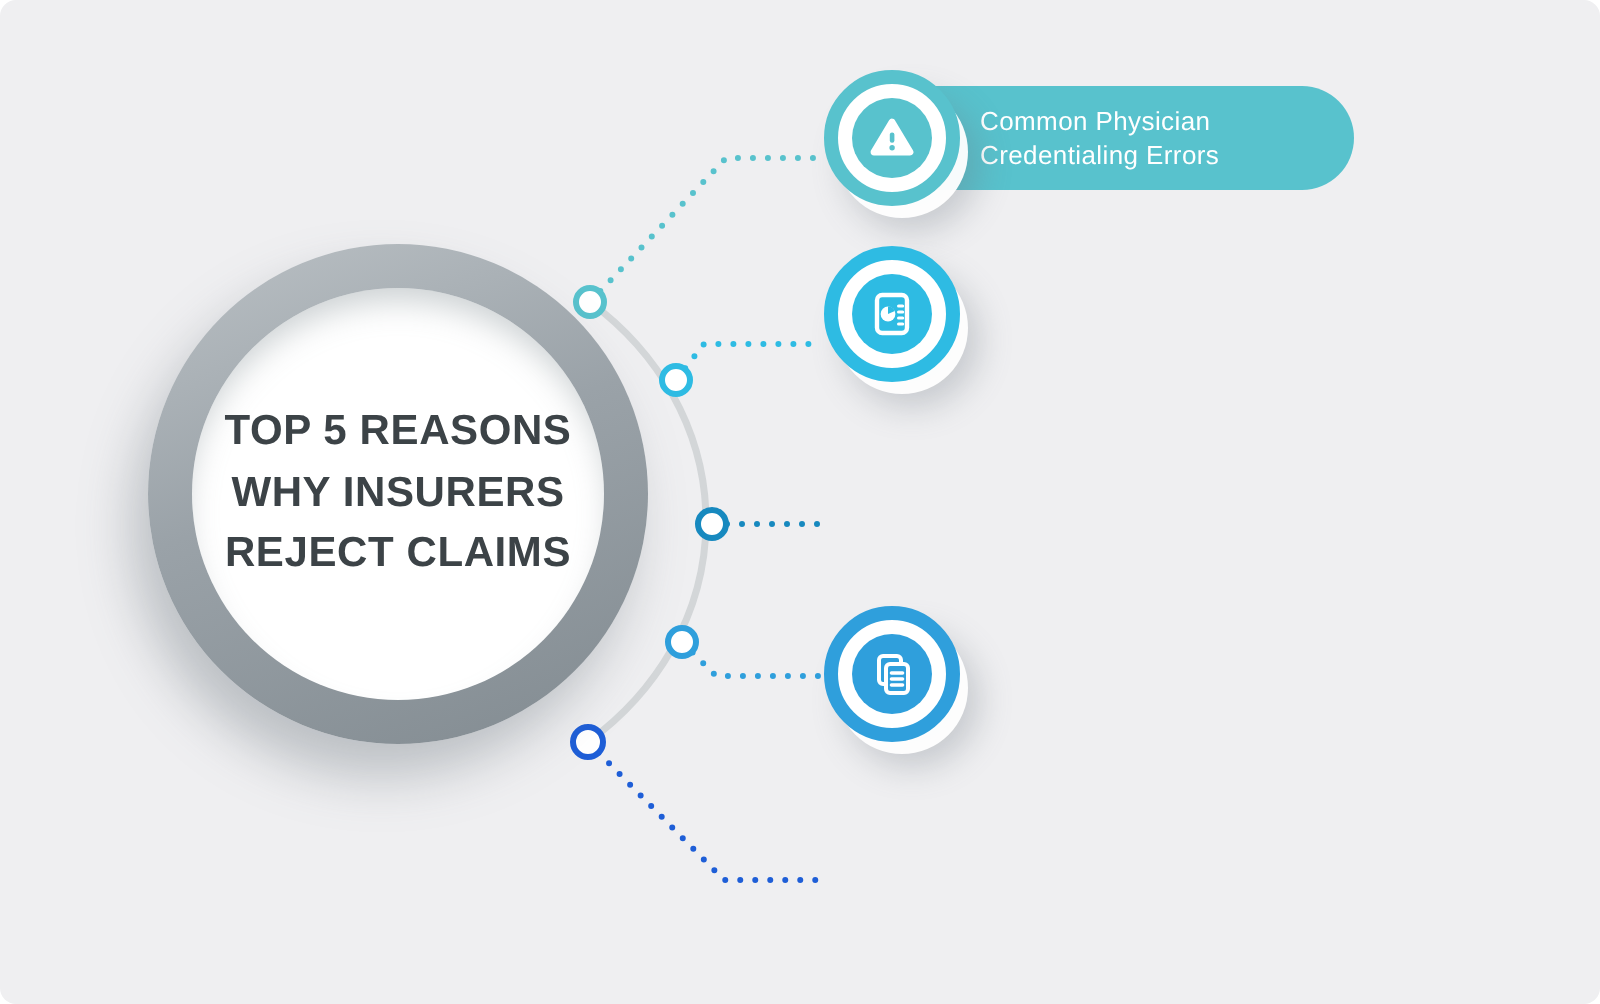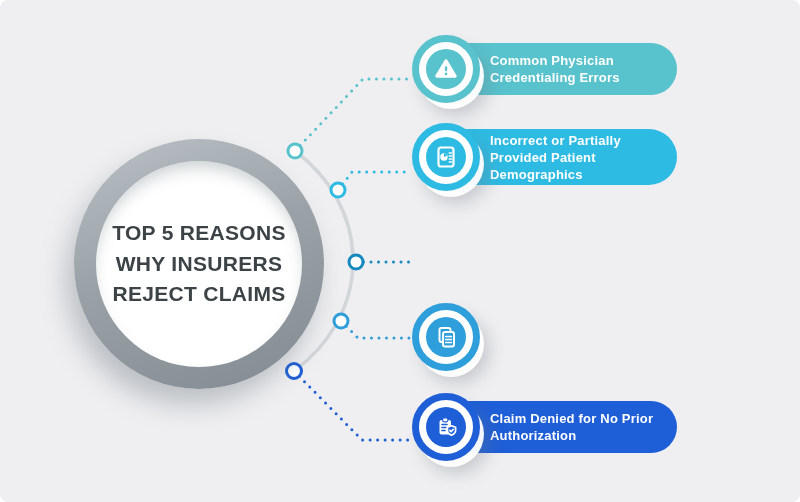--- a/index.html
+++ b/index.html
@@ -9,21 +9,21 @@
     background:#EFEFF1; border-radius:8px; overflow:hidden;
   }
   
   svg.links{ position:absolute; left:0; top:0; width:800px; height:502px; }
   .arc{ fill:none; stroke:#D3D6D8; stroke-width:3.5; }
   .link .dots{ fill:none; stroke:var(--accent); stroke-width:3;
                stroke-linecap:round; stroke-dasharray:0 7.5; }
   .link circle{ fill:#ffffff; stroke:var(--accent); stroke-width:3; }
   
   .hub{
-    position:absolute; left:74px; top:139px; width:250px; height:250px;
+    position:absolute; left:74px; top:122px; width:250px; height:250px;
     border-radius:50%;
     background:linear-gradient(160deg,#BBC1C5 0%,#9AA2A8 45%,#828B91 100%);
     box-shadow:-8px 16px 26px rgba(105,115,123,.38);
     display:flex; align-items:center; justify-content:center;
   }
   .hub-inner{
     width:206px; height:206px; border-radius:50%; background:#ffffff;
     box-shadow:inset 0 10px 16px -4px rgba(140,150,156,.45);
     display:flex; align-items:center; justify-content:center;
   }
@@ -34,21 +34,21 @@
   
   .item{ position:absolute; left:412px; width:270px; height:68px; }
   .pill{
     position:absolute; left:28px; top:8px; width:237px; height:52px;
     background:var(--accent); border-radius:28px;
     display:flex; align-items:center;
   }
   .item.tall .pill{ top:6px; height:56px; }
   .pill-label{
     margin-left:50px; width:177px; color:#ffffff;
-    font-size:13px; line-height:17px; font-weight:bold; letter-spacing:.2px;
+    font-size:13px; line-height:17px; font-weight:normal; letter-spacing:.2px;
   }
   .badge{
     position:absolute; left:0; top:0; width:68px; height:68px;
     border-radius:50%; background:#ffffff; border:7px solid var(--accent);
     box-shadow:5px 7px 0 -1px rgba(255,255,255,.95),
                10px 13px 16px rgba(110,120,130,.30);
     display:flex; align-items:center; justify-content:center;
   }
   .badge-inner{
     width:40px; height:40px; border-radius:50%; background:var(--accent);
@@ -104,23 +104,20 @@
         <svg class="glyph" viewBox="0 0 28 28">
           <path class="wfill" d="M14 6 L23 21 H5 Z" stroke="#ffffff" stroke-width="3.4" stroke-linejoin="round"></path>
           <rect class="afill" x="12.9" y="11.2" width="2.3" height="5.2" rx="1.1"></rect>
           <circle class="afill" cx="14.05" cy="18.9" r="1.35"></circle>
         </svg>
       </div>
     </div>
   </div>
 
   <div class="item tall" style="top: 123px; --accent: #2EBBE3;">
-    <div class="pill">
-      <span class="pill-label">Incorrect or Partially Provided Patient Demographics</span>
-    </div>
     <div class="badge">
       <div class="badge-inner">
         <svg class="glyph" viewBox="0 0 28 28">
           <rect class="wstroke" x="6.5" y="4.5" width="15" height="19" rx="2.6" stroke-width="2.2"></rect>
           <circle class="wfill" cx="12" cy="14" r="3.7"></circle>
           <path class="afill" d="M12 14 L12 10.3 A3.7 3.7 0 0 1 15.4 12.5 Z"></path>
           <g class="wstroke" stroke-width="1.6" stroke-linecap="round">
             <line x1="17.3" y1="10" x2="19.3" y2="10"></line>
             <line x1="17.3" y1="13" x2="19.3" y2="13"></line>
             <line x1="17.3" y1="16" x2="19.3" y2="16"></line>
@@ -141,34 +138,14 @@
           <g class="wstroke" stroke-width="1.7" stroke-linecap="round">
             <line x1="13.7" y1="13.5" x2="19.3" y2="13.5"></line>
             <line x1="13.7" y1="16.5" x2="19.3" y2="16.5"></line>
             <line x1="13.7" y1="19.5" x2="19.3" y2="19.5"></line>
           </g>
         </svg>
       </div>
     </div>
   </div>
 
-  <div class="item" style="top: 393px; --accent: #1E5ED7;">
-    <div class="pill">
-      <span class="pill-label">Claim Denied for No Prior Authorization</span>
-    </div>
-    <div class="badge">
-      <div class="badge-inner">
-        <svg class="glyph" viewBox="0 0 28 28">
-          <rect class="wfill" x="7.5" y="7" width="11.5" height="14.5" rx="2"></rect>
-          <rect class="wfill" x="10.5" y="4.8" width="5.5" height="4" rx="1.8" stroke="var(--accent)" stroke-width="1.2"></rect>
-          <g class="astroke" stroke-width="1.6" stroke-linecap="round">
-            <line x1="10" y1="11.5" x2="15" y2="11.5"></line>
-            <line x1="10" y1="14.5" x2="14" y2="14.5"></line>
-            <line x1="10" y1="17.5" x2="13" y2="17.5"></line>
-          </g>
-          <path d="M19.5 12.8 L23.6 14.3 V17.5 C23.6 20.4 19.5 22.2 19.5 22.2 C19.5 22.2 15.4 20.4 15.4 17.5 V14.3 Z" fill="var(--accent)" stroke="#ffffff" stroke-width="1.7" stroke-linejoin="round"></path>
-          <path class="wstroke" d="M17.8 17.4 L19.1 18.7 L21.3 16.3" stroke-width="1.7" stroke-linecap="round" stroke-linejoin="round"></path>
-        </svg>
-      </div>
-    </div>
-  </div>
 
 </div>
 
 </body></html>

